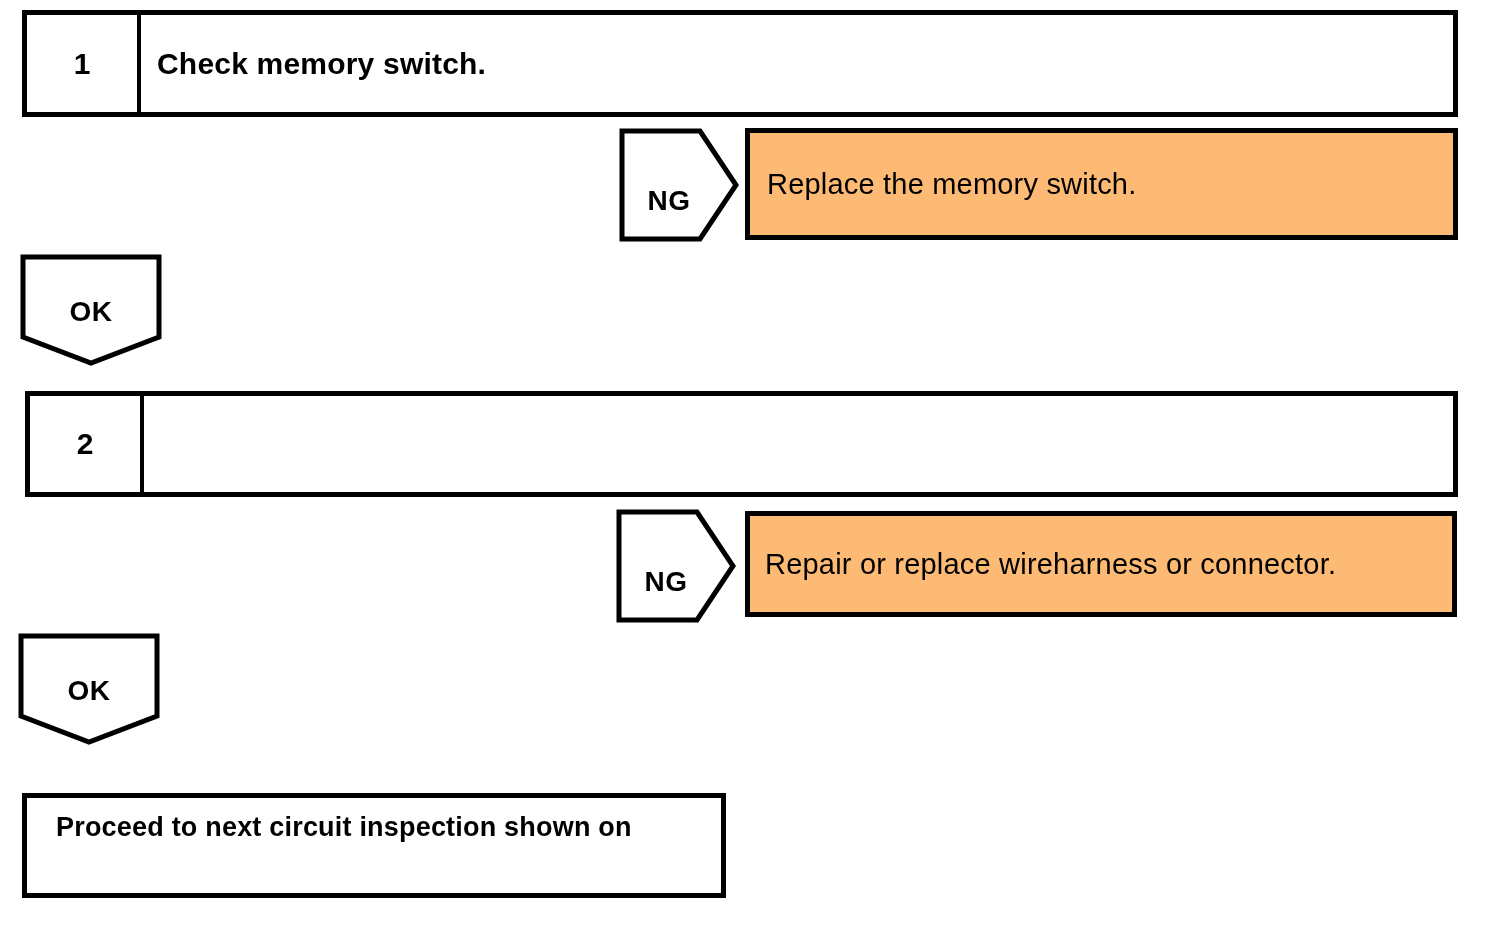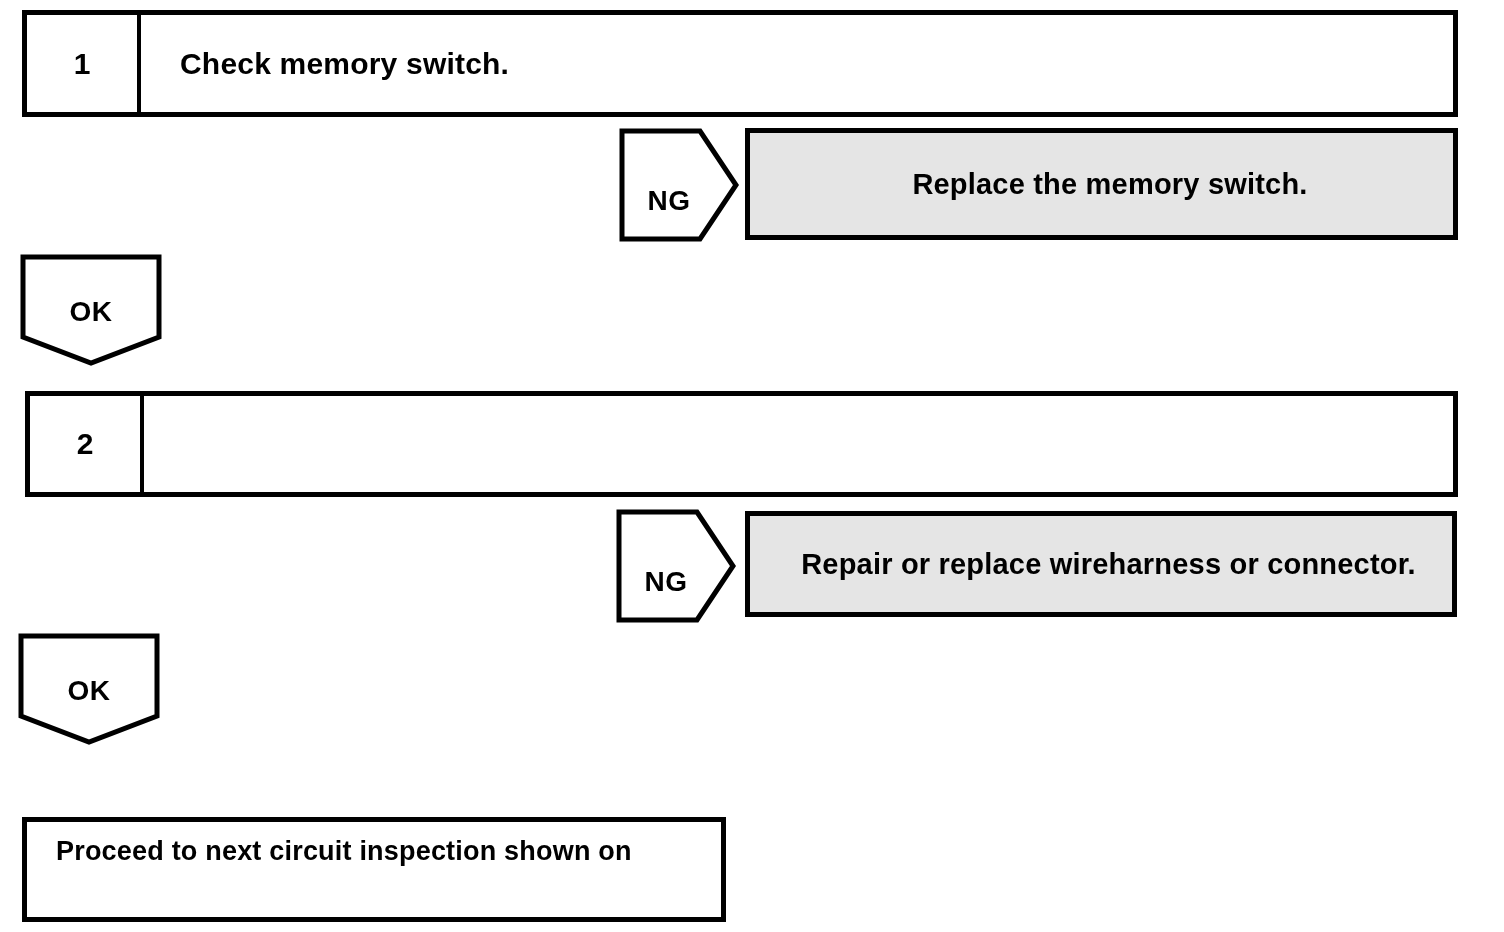--- a/index.html
+++ b/index.html
@@ -37,36 +37,34 @@
     flex: 0 0 auto;
   }
   .step-text {
     display: flex;
     align-items: center;
     padding-left: 16px;
     font-size: 30px;
     font-weight: 700;
     white-space: nowrap;
     letter-spacing: 0.2px;
-    margin-left: 23px;
   }
 
   
   .action-box {
     border: 5px solid #000;
-    background: #e5e5e5;
+    background: #fdba74;
     box-sizing: border-box;
     display: flex;
     align-items: center;
     padding-left: 17px;
     font-size: 29px;
-    font-weight: 700;
+    font-weight: 400;
     white-space: nowrap;
     letter-spacing: 0.2px;
-    justify-content: center;
   }
 
   
   .penta-wrap { position: absolute; }
   .penta-wrap svg { display: block; }
   .penta-label {
     position: absolute;
     left: 0;
     top: 16px;
     display: flex;
@@ -80,21 +78,20 @@
   
   .conclusion-box {
     border: 5px solid #000;
     background: #fff;
     box-sizing: border-box;
     padding: 9px 10px 0 29px;
     font-size: 27px;
     font-weight: 700;
     line-height: 41px;
     letter-spacing: 0.2px;
-    margin-top: 24px;
   }
 </style>
 </head>
 <body>
 
 <div id="canvas">
 
   <div class="abs step-box" style="left:22px; top:10px; width:1436px; height:107px;">
     <div class="step-num-cell">1</div>
     <div class="step-text">Check memory switch.</div>

